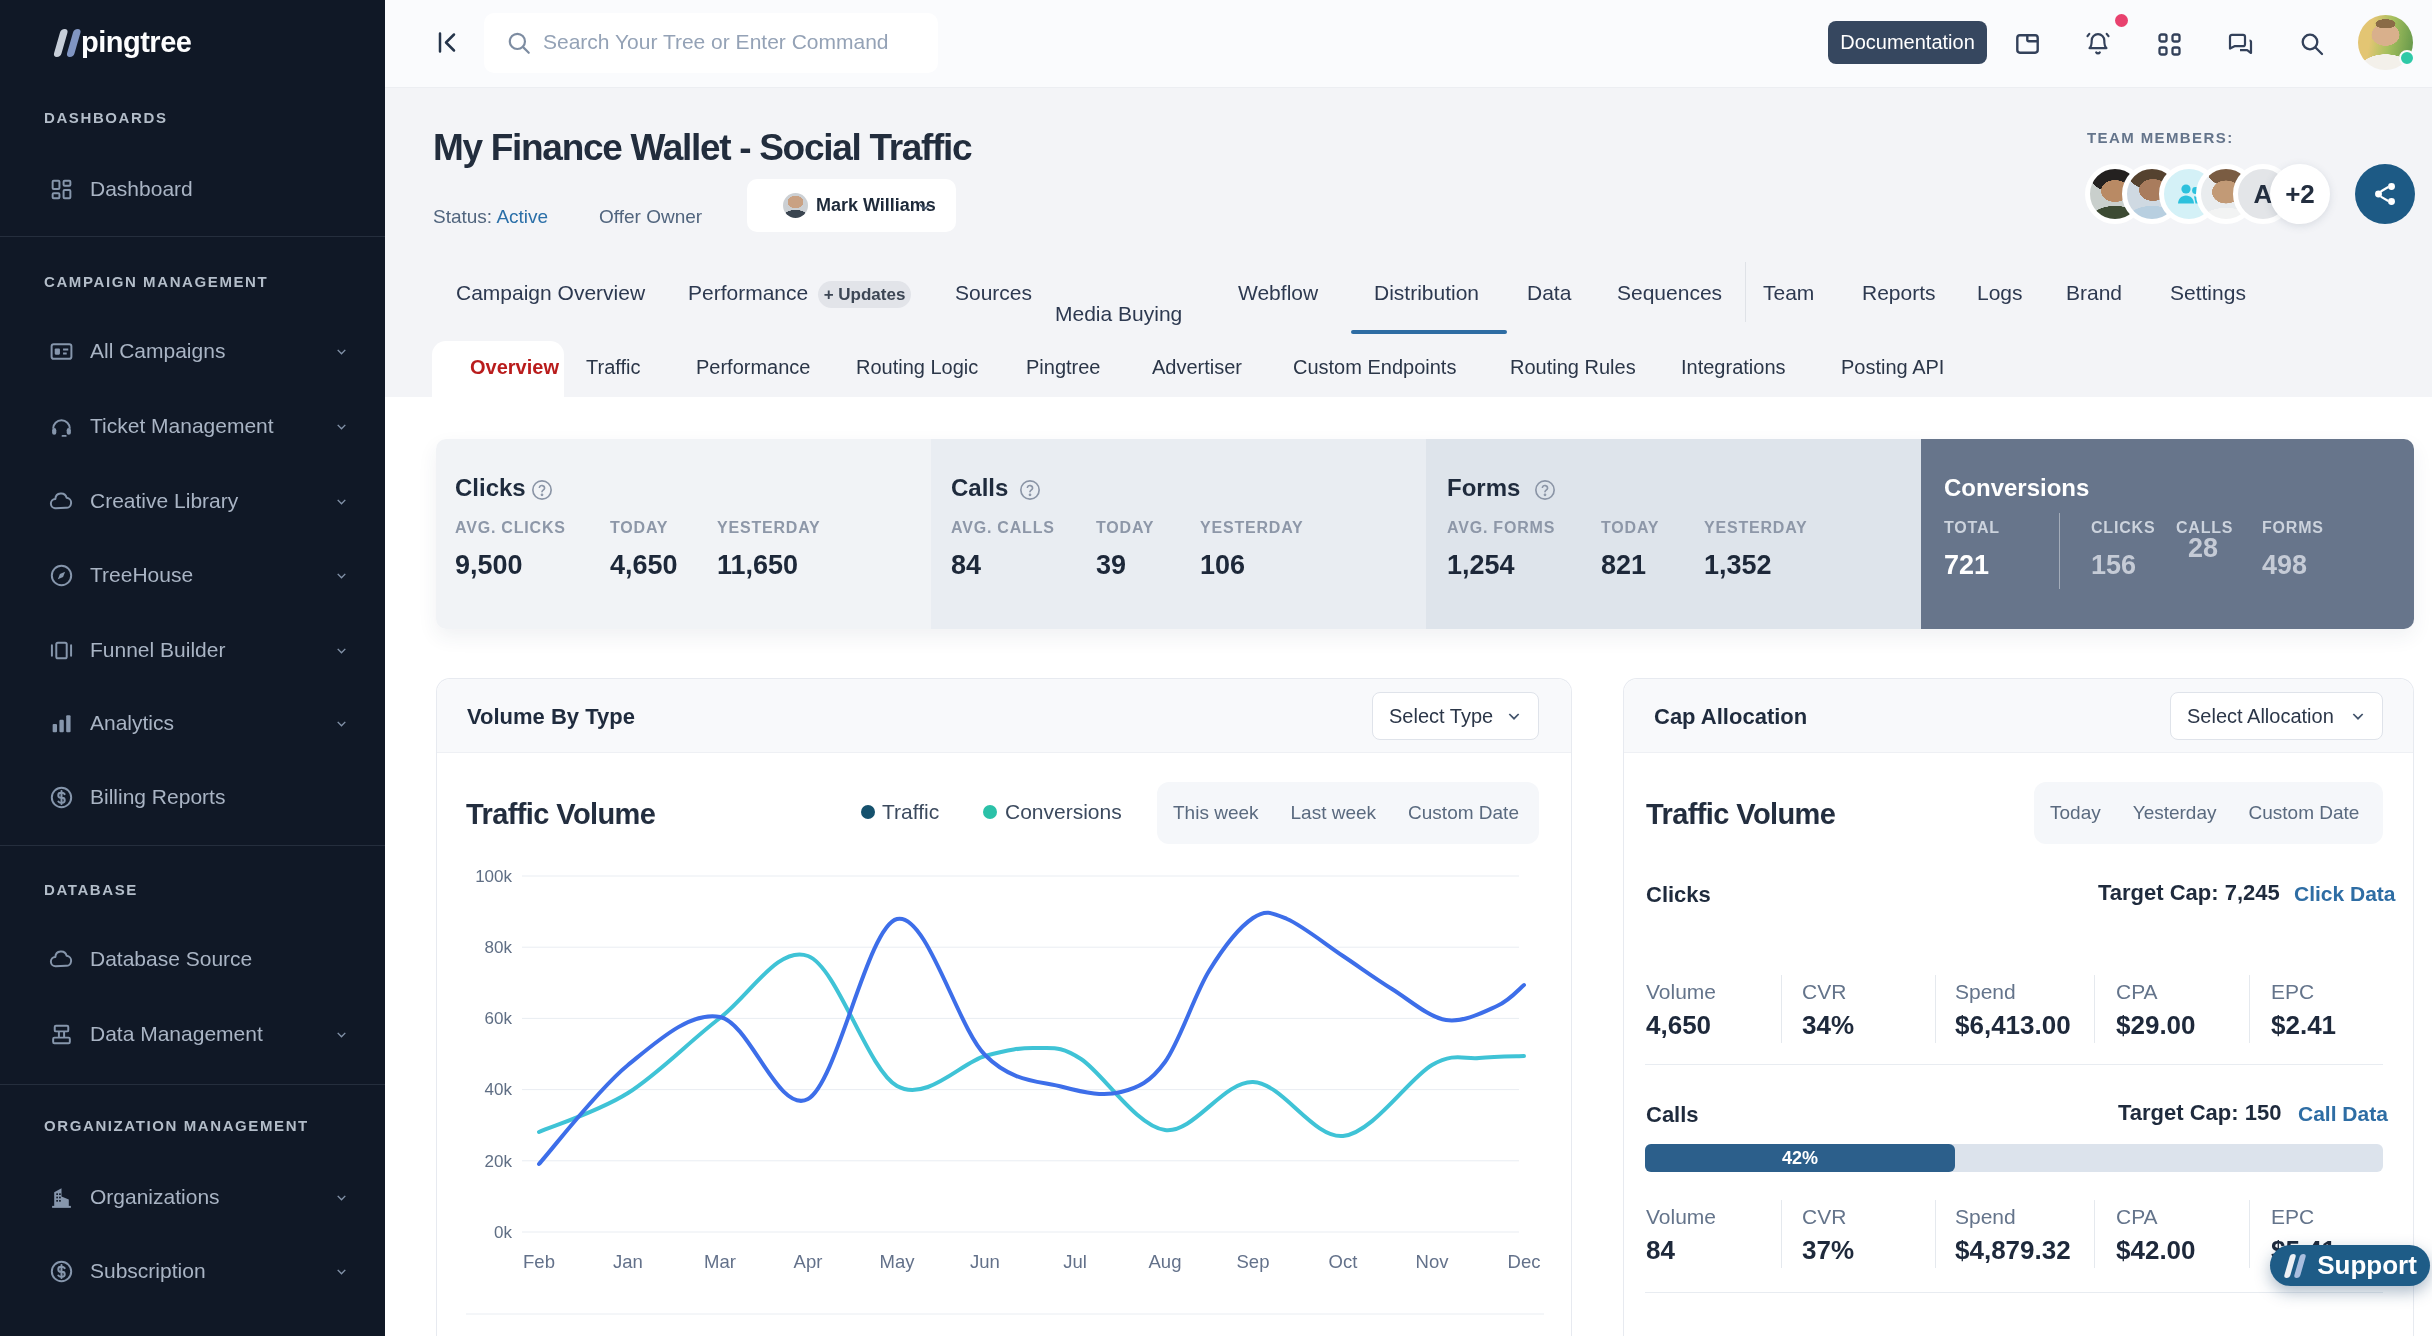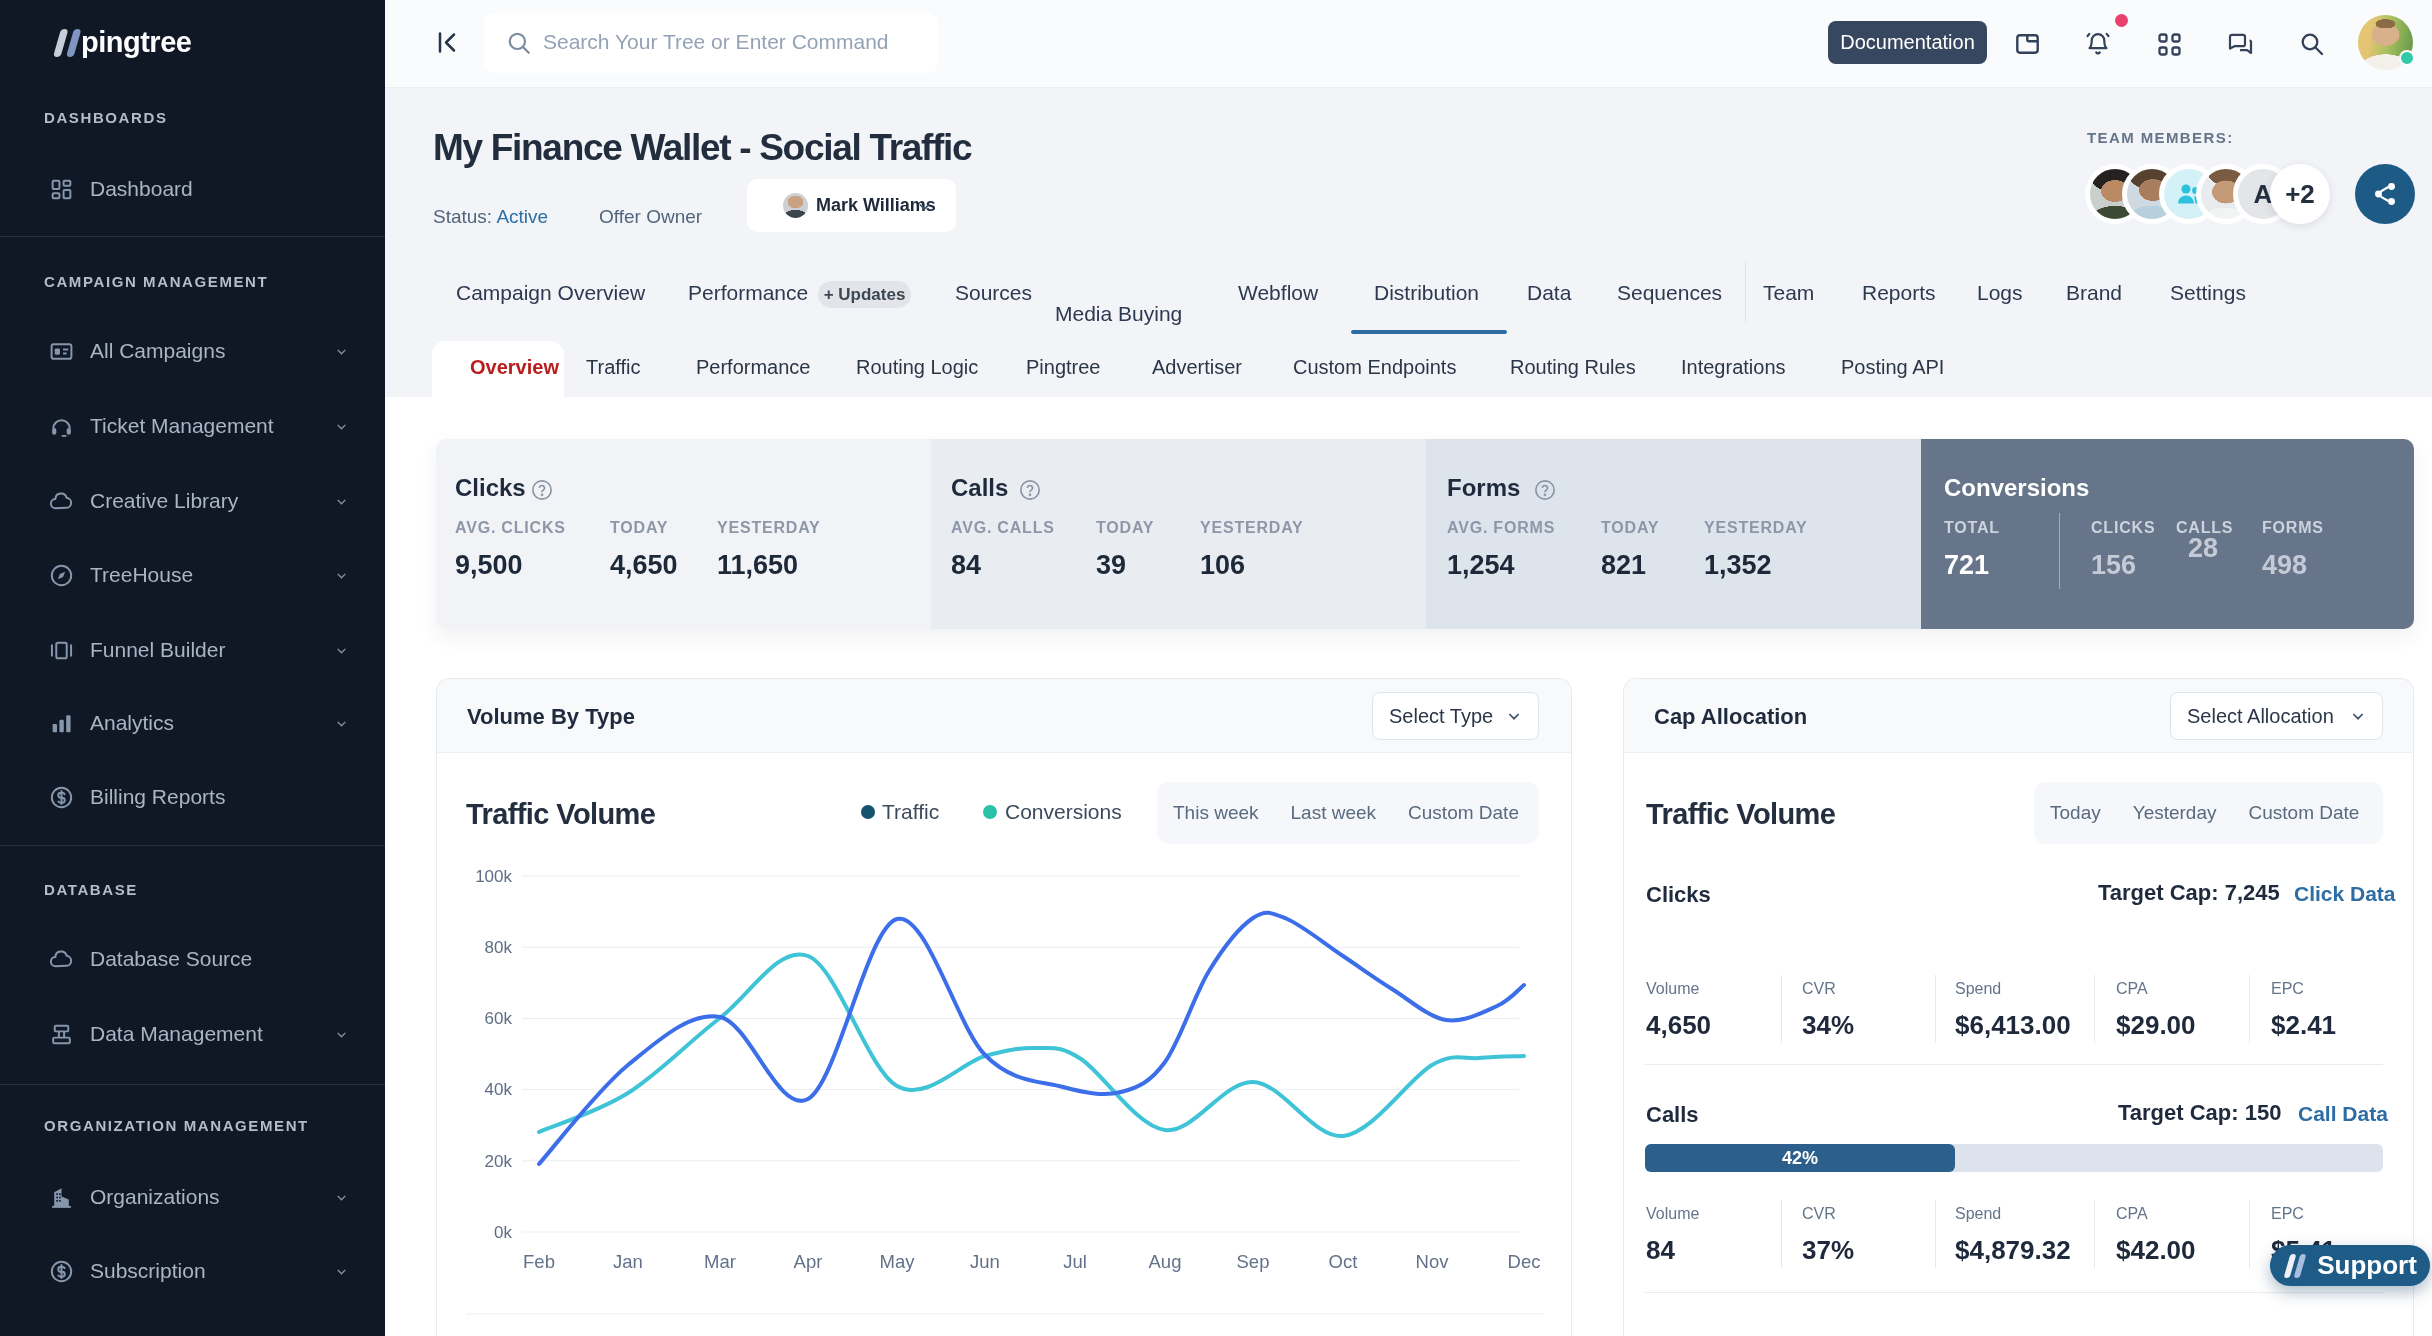--- a/index.html
+++ b/index.html
@@ -47,21 +47,21 @@
 .ctitle { position:absolute; left:30px; top:25px; font-size:22px; font-weight:bold; color:#1f2b3d; }
 .selbtn { position:absolute; top:13px; height:48px; background:#fff; border:1px solid #dfe3ea; border-radius:8px; font-size:20px; color:#2b3648; display:flex; align-items:center; justify-content:space-between; padding:0 16px; }
 .h2 { position:absolute; font-size:29px; font-weight:bold; letter-spacing:-0.6px; color:#232e3f; }
 .btngroup { position:absolute; top:103px; height:62px; background:#f5f7fa; border-radius:12px; display:flex; align-items:center; font-size:19px; color:#5a6a7f; }
 .btngroup span { padding:0 16px; white-space:nowrap; }
 
 .capttl { position:absolute; font-size:22px; font-weight:bold; color:#1f2b3d; }
 .caplink { position:absolute; font-size:21px; color:#2e6da4; font-weight:bold; }
 .pbar { position:absolute; left:21px; width:738px; height:28px; background:#dce3ec; border-radius:6px; }
 .pfill { position:absolute; left:0; top:0; height:28px; background:#2c5f8b; border-radius:6px; color:#fff; font-size:18px; font-weight:bold; display:flex; align-items:center; justify-content:center; }
-.klab { position:absolute; font-size:16px; color:#64748b; }
+.klab { position:absolute; font-size:21px; color:#64748b; }
 .kval { position:absolute; font-size:26px; font-weight:bold; color:#1e293b; }
 .kdiv { position:absolute; width:1px; height:68px; background:#e5e9ee; }
 .hr { position:absolute; left:21px; width:738px; height:1px; background:#e8ecf1; }
 #support { position:absolute; left:2270px; top:1245px; width:160px; height:41px; background:#1e5c87; border-radius:29px; display:flex; align-items:center; justify-content:center; box-shadow:0 6px 16px rgba(20,60,100,0.35); }
 #support span { color:#fff; font-size:26px; font-weight:bold; margin-left:10px; }
 </style>
 </head>
 <body>
 <div id="sidebar">
 

